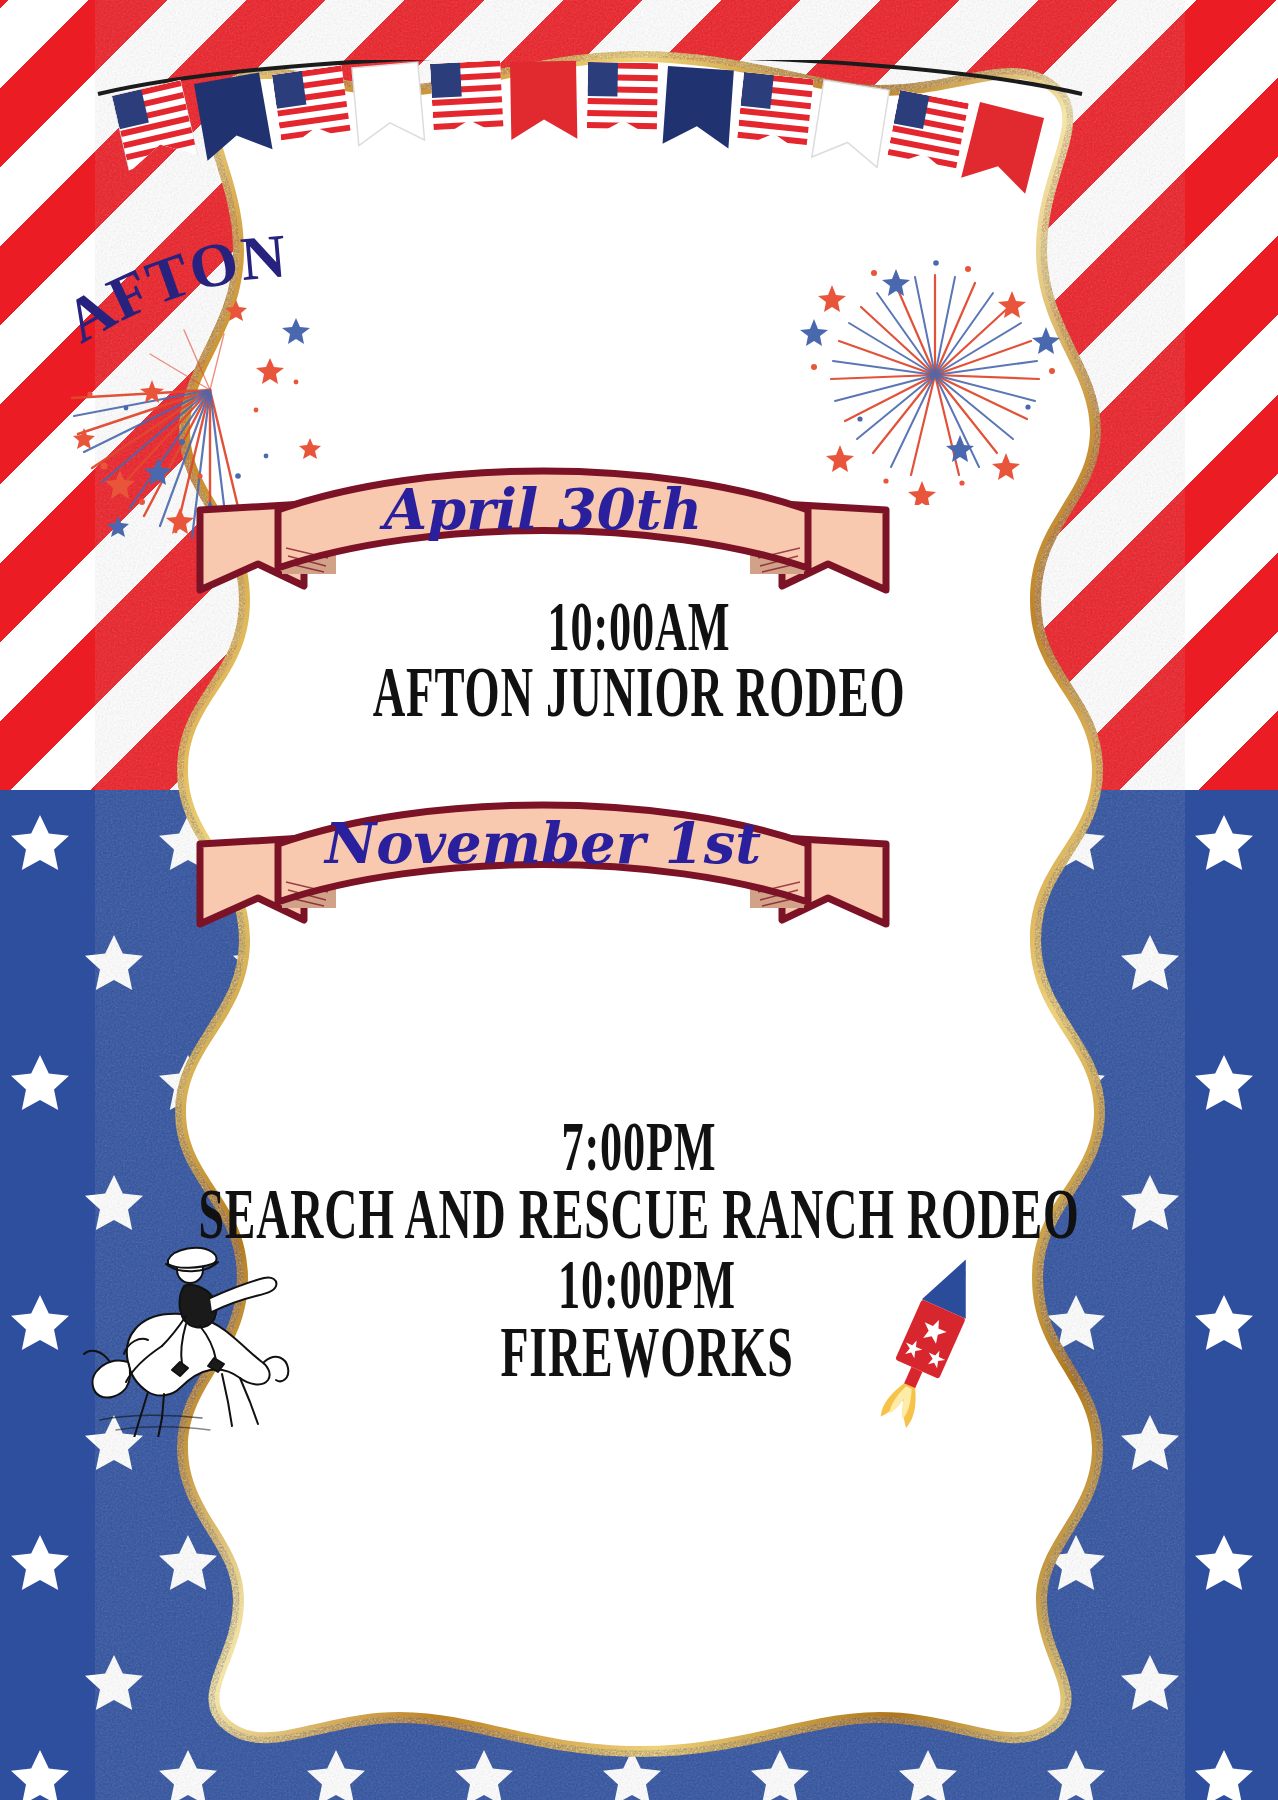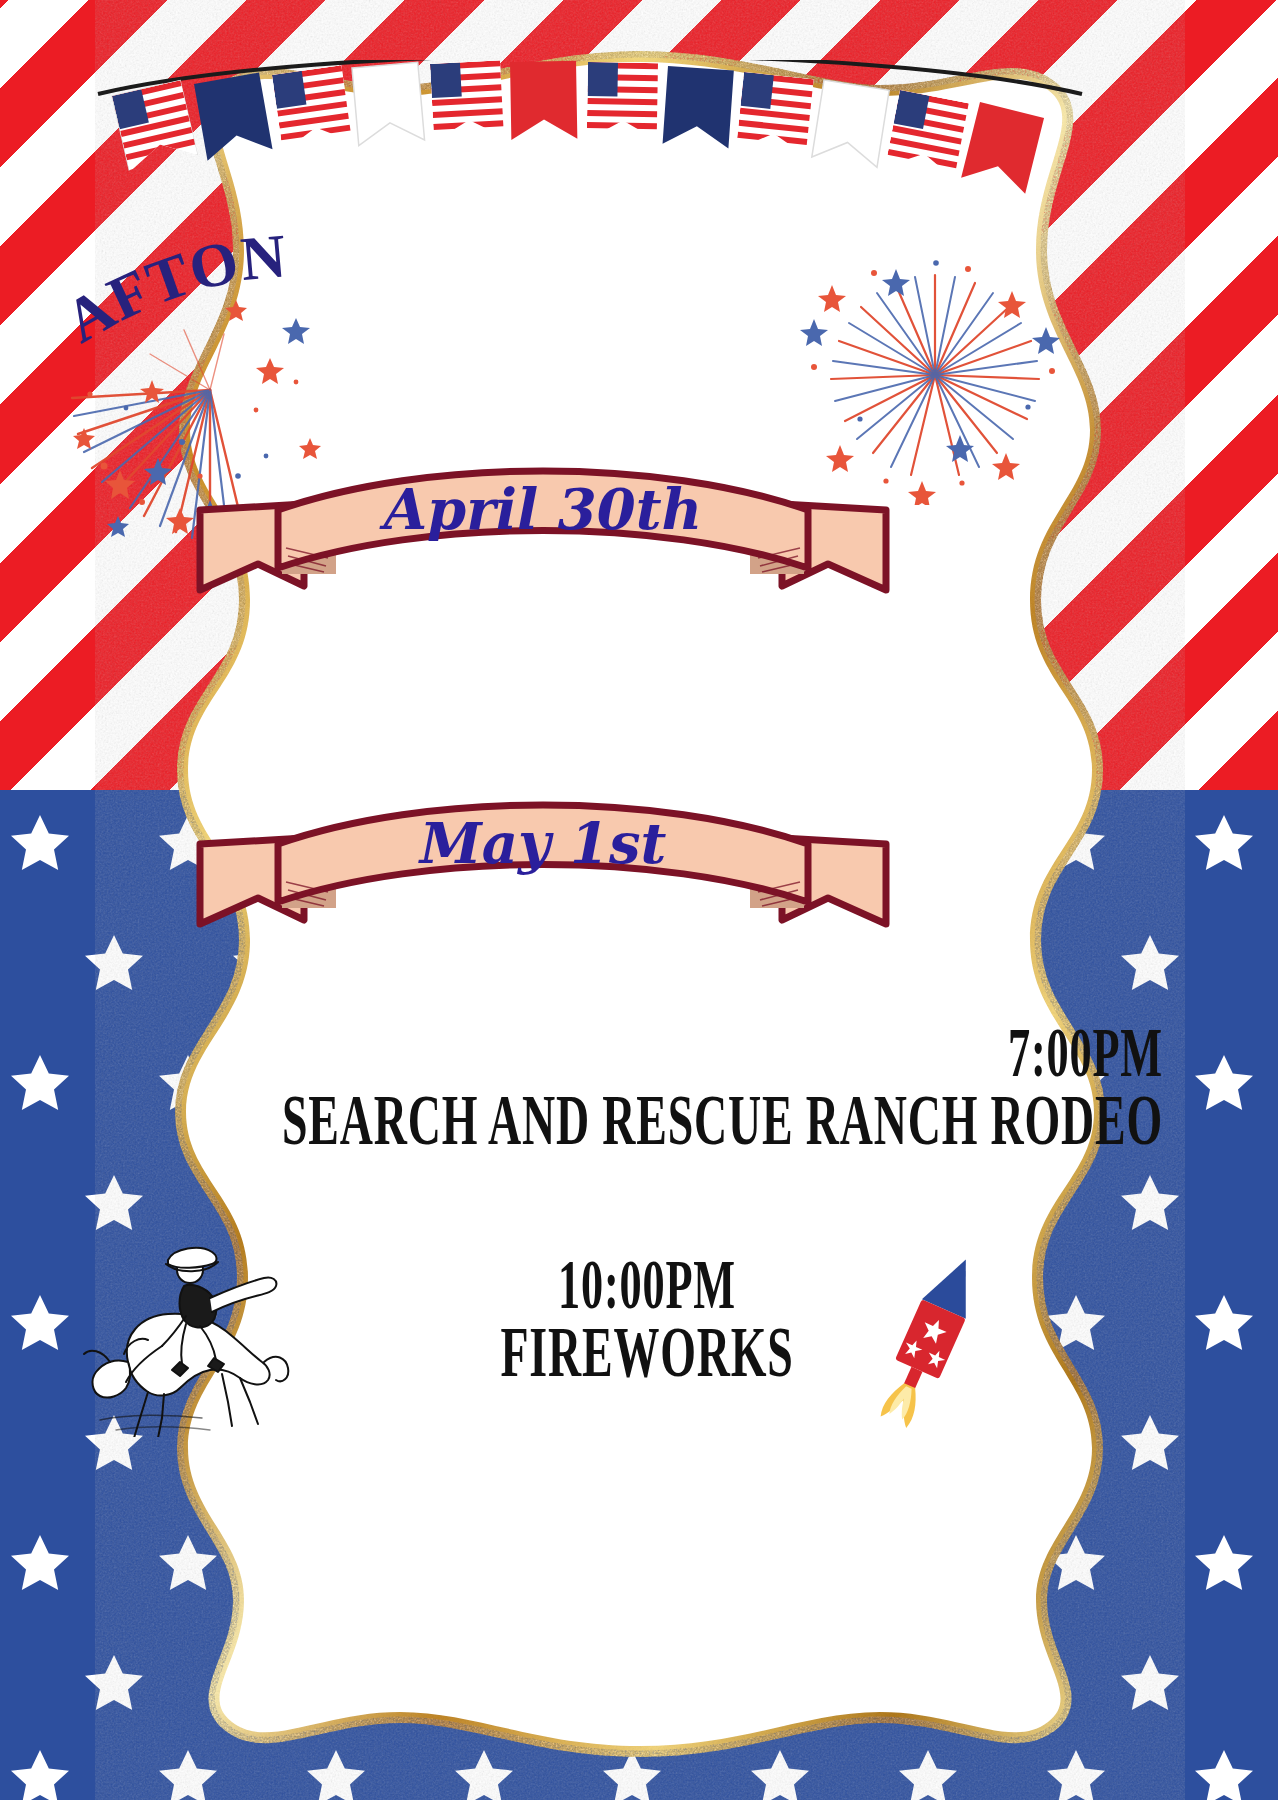--- a/index.html
+++ b/index.html
@@ -84,21 +84,21 @@
     line-height:1.02;
     transform:scaleY(1.3) scaleX(0.82);
     transform-origin:center center;
     letter-spacing:1px;
   }
   .ev-time{font-size:54px;margin-bottom:10px;}
   .ev-name{font-size:56px;}
   #day1{top:600px;}
   #day1 .ev-name{font-size:55px;}
   #day2a{top:928px;}
-  #day2b{top:1026px;text-align:right;}
+  #day2b{top:1120px;}
   #day2b .ev-name{font-size:56px;}
   #day2c{top:1258px;padding-left:8px;}
 
   
   .bullrider{position:absolute;left:82px;top:1212px;width:230px;height:225px;z-index:6;}
   .rocket{position:absolute;left:860px;top:1248px;width:140px;height:185px;z-index:6;}
 </style>
 </head>
 <body>
 
@@ -525,38 +525,42 @@
           <path d="M102,104 L140,114"></path>
           <path d="M104,112 L138,120"></path>
         <path d="M614,96 L572,106"></path>
           <path d="M612,104 L574,114"></path>
           <path d="M610,112 L576,120"></path>
       </g>
     </svg>
     <div class="rlabel">April 30th</div>
   </div>
 
+  <div class="sched" id="day1">
+    <span class="ev-time">10:00AM</span>
+    <span class="ev-name">AFTON JUNIOR RODEO</span>
+  </div>
 
   <div class="ribbon" id="ribbon2">
     <svg viewBox="0 0 714 150" width="714" height="150">
       <path d="M14,58 L14,138 L72,112 L118,134 L118,52 Z" fill="#f8c9ae" stroke="#7c1226" stroke-width="7" stroke-linejoin="round"></path>
       <path d="M700,58 L700,138 L642,112 L596,134 L596,52 Z" fill="#f8c9ae" stroke="#7c1226" stroke-width="7" stroke-linejoin="round"></path>
       <path d="M96,54 L150,54 L150,122 L96,122 Z" fill="#d2a288"></path>
       <path d="M618,54 L564,54 L564,122 L618,122 Z" fill="#d2a288"></path>
       <path d="M92,58 C240,6 474,6 622,58 L622,116 C474,66 240,66 92,116 Z" fill="#f8c9ae" stroke="#7c1226" stroke-width="7" stroke-linejoin="round"></path>
       <g stroke="#7c1226" stroke-width="1.6" opacity=".75" fill="none">
         <path d="M100,96 L142,106"></path>
           <path d="M102,104 L140,114"></path>
           <path d="M104,112 L138,120"></path>
         <path d="M614,96 L572,106"></path>
           <path d="M612,104 L574,114"></path>
           <path d="M610,112 L576,120"></path>
       </g>
     </svg>
-    <div class="rlabel">May 1st</div>
+    <div class="rlabel">November 1st</div>
   </div>
 
 
   <div class="sched" id="day2b">
     <span class="ev-time">7:00PM</span>
     <span class="ev-name">SEARCH AND RESCUE RANCH RODEO</span>
   </div>
 
   <div class="sched" id="day2c">
     <span class="ev-time">10:00PM</span>

